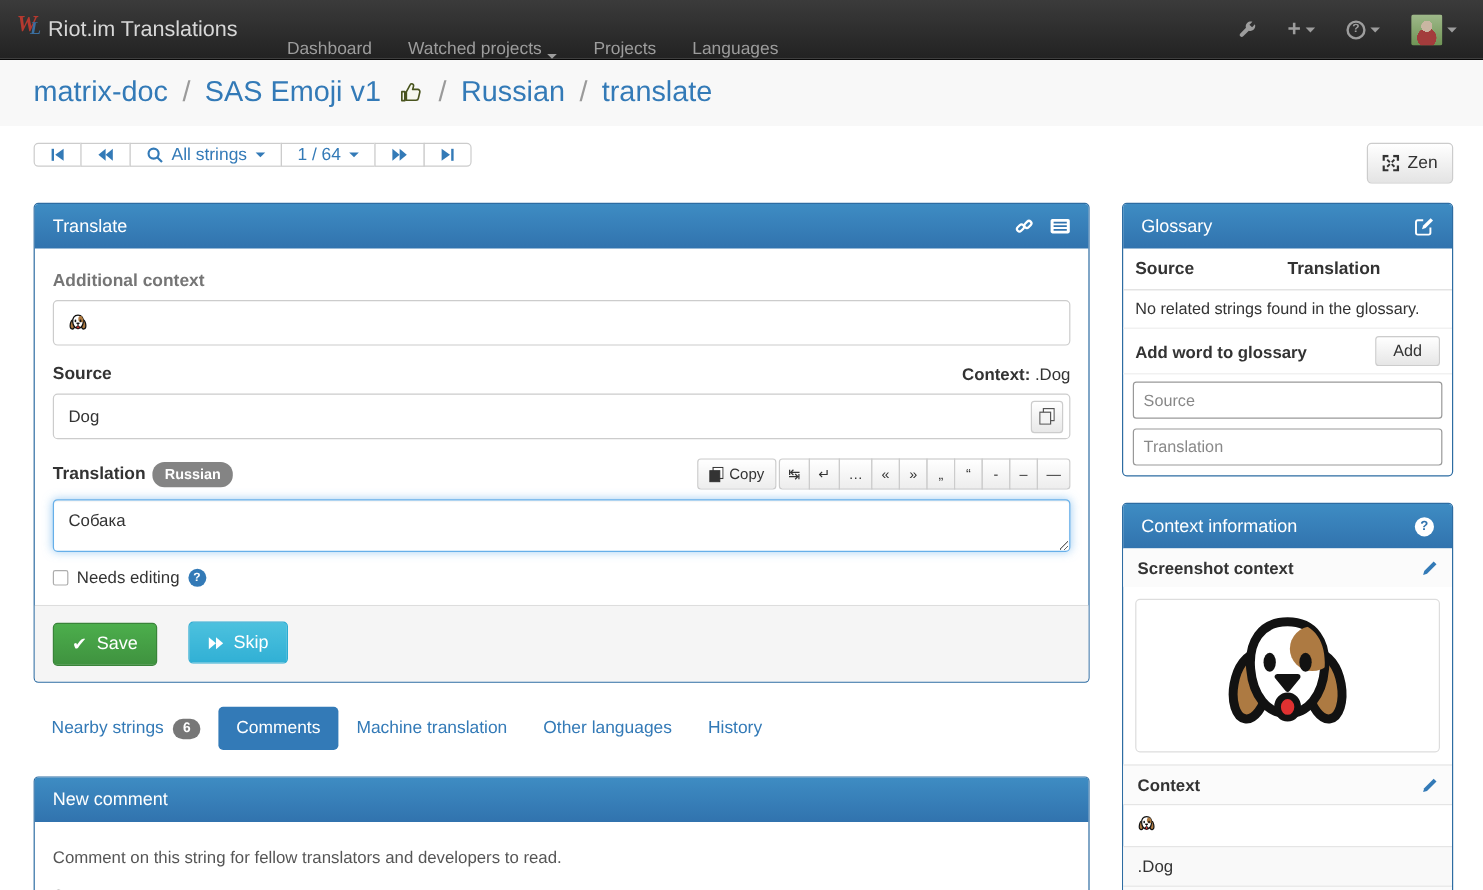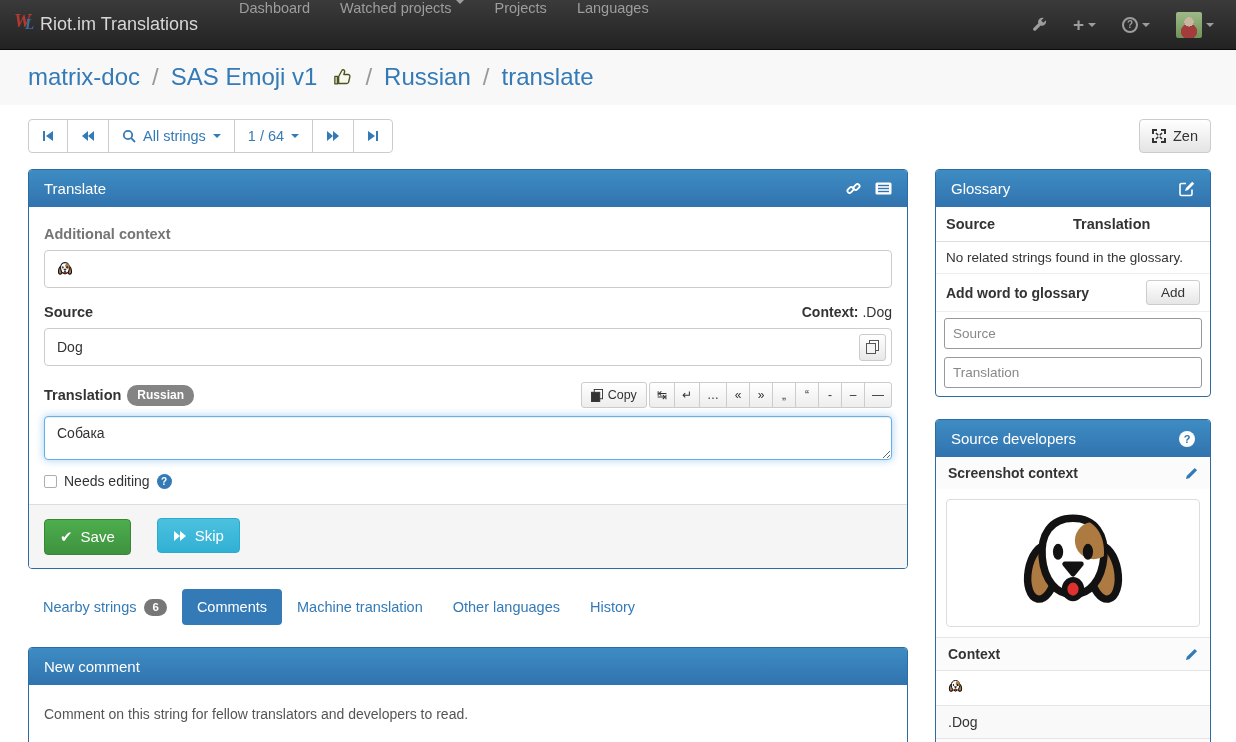--- a/index.html
+++ b/index.html
@@ -7,21 +7,21 @@
     font-family:"Liberation Sans", sans-serif; background:#fff; color:#333; font-size:14px; }
 
   
   .navbar { height:50px; background:linear-gradient(#3b3b3b,#222); border-bottom:1px solid #090909;
     display:flex; align-items:center; padding:0 22px 0 14px; }
   .logo { font-family:"Liberation Serif", serif; font-style:italic; font-weight:bold; font-size:19px; position:relative; width:26px; height:26px; }
   .logo .lw { color:#b5392f; position:absolute; left:0; top:-2px; }
   .logo .ll { color:#3b6fa0; position:absolute; left:11px; top:4px; font-size:15px; }
   .brand { color:#d7d7d7; font-size:18px; margin-right:26px; white-space:nowrap; }
   .nav-items { display:flex; align-items:center; height:100%; }
-  .nav-item { color:#9d9d9d; padding:0 15px; height:100%; display:flex; align-items:flex-start; gap:5px; cursor:pointer; font-size:14.5px;}
+  .nav-item { color:#9d9d9d; padding:0 15px; height:100%; display:flex; align-items:flex-end; gap:5px; cursor:pointer; font-size:14.5px;}
   .caret { display:inline-block; width:0; height:0; border-left:4px solid transparent; border-right:4px solid transparent; border-top:4px solid currentColor; }
   .nav-right { margin-left:auto; display:flex; align-items:center; gap:26px; color:#9d9d9d; }
   .nav-icon-btn { display:flex; align-items:center; gap:4px; cursor:pointer; }
   .plus-glyph { font-size:19px; font-weight:bold; line-height:1; }
   .qcircle-dark { width:16px; height:16px; border-radius:50%; border:2px solid #9d9d9d; font-size:10px; font-weight:bold;
     display:flex; align-items:center; justify-content:center; }
   .avatar { width:26px; height:26px; border-radius:2px; background:
     radial-gradient(circle at 50% 38%, #c9b6a2 0 22%, transparent 23%),
     radial-gradient(circle at 50% 75%, #a33c3c 0 34%, transparent 35%),
     linear-gradient(#9fb98a,#6f9455); }
@@ -29,21 +29,21 @@
   
   .breadcrumb-band { background:#f8f8f8; padding:13px 28px 14px; font-size:24px; display:flex; align-items:center; gap:12px; }
   .breadcrumb-band a { color:#337ab7; text-decoration:none; cursor:pointer; }
   .bc-sep { color:#9a9a9a; }
   .thumb-icon { margin-left:4px; }
 
   
   .toolbar { display:flex; justify-content:space-between; align-items:flex-start; padding:14px 25px 14px 28px; background:#fff; }
   .pgroup { display:inline-flex; }
   .pbtn { border:1px solid #ccc; margin-left:-1px; padding:6px 13px; background:#fff; color:#337ab7;
-    display:flex; align-items:center; gap:7px; cursor:pointer; font-size:14.5px; height:34px; }
+    display:flex; align-items:center; gap:7px; cursor:pointer; font-size:14.5px; height:20px; }
   .pbtn:first-child { border-radius:4px 0 0 4px; margin-left:0; }
   .pbtn:last-child { border-radius:0 4px 4px 0; }
   .btn-default { background:linear-gradient(#ffffff,#e4e4e4); border:1px solid #ccc; border-radius:4px;
     color:#333; padding:6px 12px; display:inline-flex; align-items:center; gap:7px; cursor:pointer; font-size:14.5px; height:34px; }
 
   
   .main { display:flex; align-items:flex-start; padding:2px 25px 0 28px; gap:27px; }
   .col-left { width:880px; flex:none; }
   .col-right { width:276px; flex:none; }
 
@@ -420,21 +420,21 @@
       <div class="g-inputrow">
         <input type="text" placeholder="Source" style="">
       </div>
       <div class="g-inputrow" style="padding-top:2px; padding-bottom:8px;">
         <input type="text" placeholder="Translation" style="">
       </div>
     </div>
 
     <div class="panel" style="margin-bottom:0;">
       <div class="panel-heading">
-        <span>Source developers</span>
+        <span>Context information</span>
         <span class="icon" style="width:16px;height:16px;border-radius:50%;background:#fff;color:#3173ae;font-size:11px;font-weight:bold;">?</span>
       </div>
       <div class="si-row si-header" style="border-top:none;">
         <span>Screenshot context</span>
         <span class="icon">
             <svg width="13" height="13" viewBox="0 0 14 14">
               <path d="M1 13l1-3.5L10.5 1l2.5 2.5L4.5 12z" fill="#337ab7"></path>
             </svg>
           </span>
       </div>

